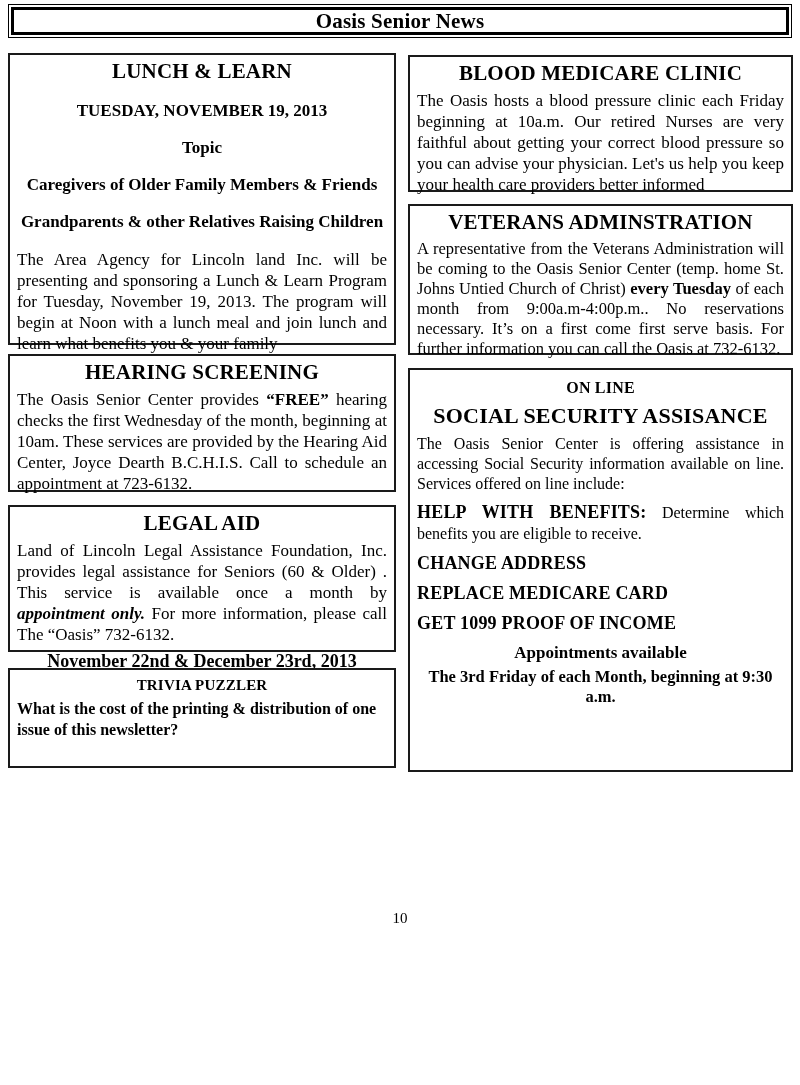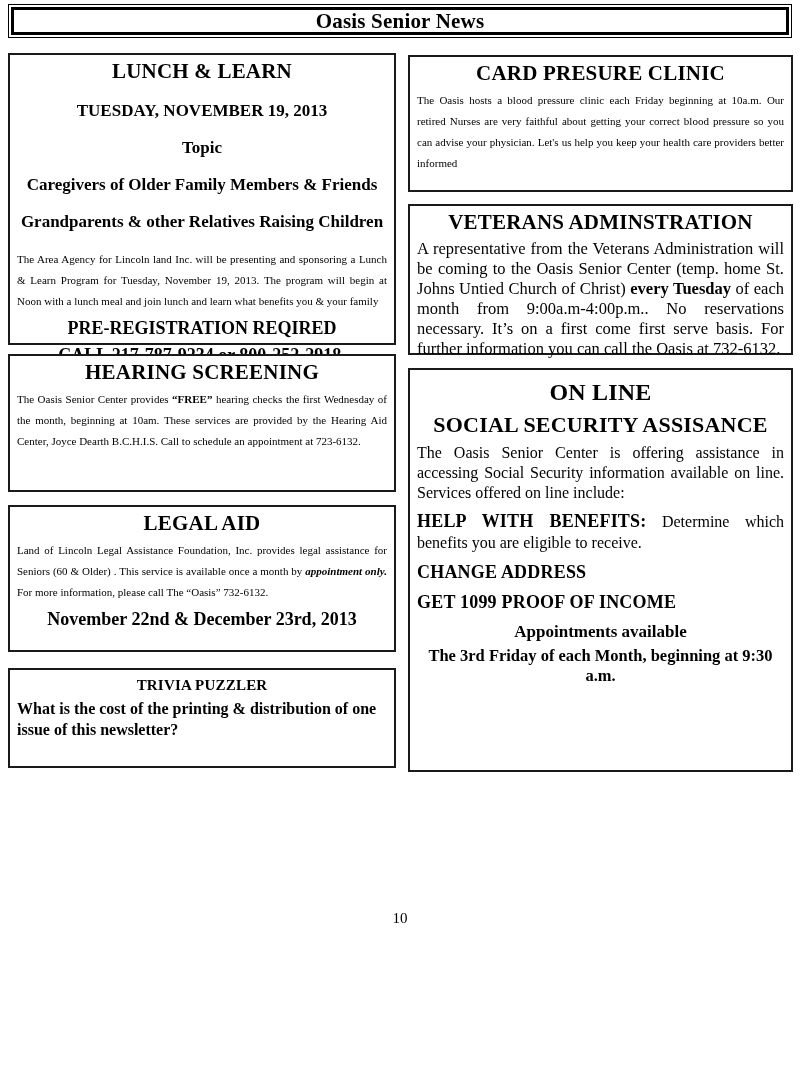--- a/index.html
+++ b/index.html
@@ -25,40 +25,40 @@
   }
   .box h2 {
     text-align:center; font-size:21px; font-weight:bold;
     margin:3px 0 2px; letter-spacing:0.2px;
   }
   .c { text-align:center; }
   .b { font-weight:bold; }
   .i { font-style:italic; }
   .j { text-align:justify; }
   p { margin:4px 0; }
-  .body  { font-size:11px; line-height:21px; }
+  .body  { font-size:17px; line-height:21px; }
   .body-tight { font-size:16.5px; line-height:20px; }
   .sub   { font-size:17px; line-height:20px; margin:17px 0; text-align:center; font-weight:bold; }
   .big   { font-size:18px; line-height:21px; margin:6px 0; }
 
   
   #lunch    { left:8px;   top:53px;  width:388px; height:292px; }
   #hearing  { left:8px;   top:354px; width:388px; height:138px; }
   #legal    { left:8px;   top:505px; width:388px; height:147px; }
   #trivia   { left:8px;   top:668px; width:388px; height:100px; }
   #blood    { left:408px; top:55px;  width:385px; height:137px; }
   #veterans { left:408px; top:204px; width:385px; height:151px; }
   #online   { left:408px; top:368px; width:385px; height:404px; }
 
   
   #trivia h2 { font-size:15px; margin:6px 0 3px; }
   #trivia p  { font-size:16px; line-height:21px; font-weight:bold; }
 
   
-  #online .t1 { font-size:24px; margin:8px 0 2px; }
+  #online .t1 { font-size:16px; margin:8px 0 2px; }
   #online .t2 { font-size:22px; margin:6px 0 2px; }
   #online .intro { font-size:16px; line-height:20px; margin:5px 0; }
   .ss-item  { font-size:16px; line-height:21px; margin:8px 0; text-align:justify; }
   .ss-label { font-size:18px; font-weight:bold; letter-spacing:0.2px; }
   .ss-small { font-size:14.5px; }
   .ss-plain { margin:9px 0; }
   .appt1 { font-size:17px; margin:8px 0 2px; }
   .appt2 { font-size:16.5px; margin:4px 0; }
 
   .page-num {
@@ -98,40 +98,41 @@
     <p class="body j"><span>Land of Lincoln Legal Assistance Foundation, Inc. provides legal assistance for Seniors (60 &amp; Older) . This service is available once a month by </span><span class="b i">appointment only.</span><span> For more information, please call The “Oasis” 732-6132.</span></p>
     <p class="big b c">November 22nd &amp; December 23rd, 2013</p>
   </section>
 
   <section class="box" id="trivia">
     <h2>TRIVIA PUZZLER</h2>
     <p>What is the cost of the printing &amp; distribution of one issue of this newsletter?</p>
   </section>
 
   <section class="box" id="blood">
-    <h2>CARD PRESURE CLINIC</h2>
+    <h2>BLOOD MEDICARE CLINIC</h2>
     <p class="body j">The Oasis hosts a blood pressure clinic each Friday beginning at 10a.m.  Our retired Nurses are very faithful about getting your correct blood pressure so you can advise your physician.  Let's us help you keep your health care providers better informed</p>
   </section>
 
   <section class="box" id="veterans">
     <h2>VETERANS ADMINSTRATION</h2>
     <p class="body-tight j"><span>A representative from the Veterans Administration will be  coming  to the  Oasis Senior Center (temp. home St. Johns Untied Church of Christ) </span><span class="b">every Tuesday</span><span> of each month from 9:00a.m-4:00p.m..   No reservations necessary.  It’s on a first come first serve basis.  For further information you can call the Oasis at 732-6132.</span></p>
   </section>
 
   <section class="box" id="online">
     <h2 class="t1">ON LINE</h2>
     <h2 class="t2">SOCIAL SECURITY ASSISANCE</h2>
     <p class="intro j">The Oasis Senior Center is offering assistance in accessing Social Security information available on line.  Services offered on line include:</p>
 
 
     <p class="ss-item"><span class="ss-label">HELP WITH BENEFITS:</span> <span>Determine which benefits you are eligible to receive.</span></p>
 
 
     <p class="ss-item ss-plain"><span class="ss-label">CHANGE ADDRESS</span></p>
 
+    <p class="ss-item ss-plain"><span class="ss-label">REPLACE MEDICARE CARD</span></p>
 
     <p class="ss-item ss-plain"><span class="ss-label">GET 1099 PROOF OF INCOME</span></p>
 
     <p class="appt1 b c">Appointments available</p>
     <p class="appt2 b c">The 3rd Friday of each Month, beginning at 9:30 a.m.</p>
   </section>
 
   <div class="page-num">10</div>
 
 </div>

